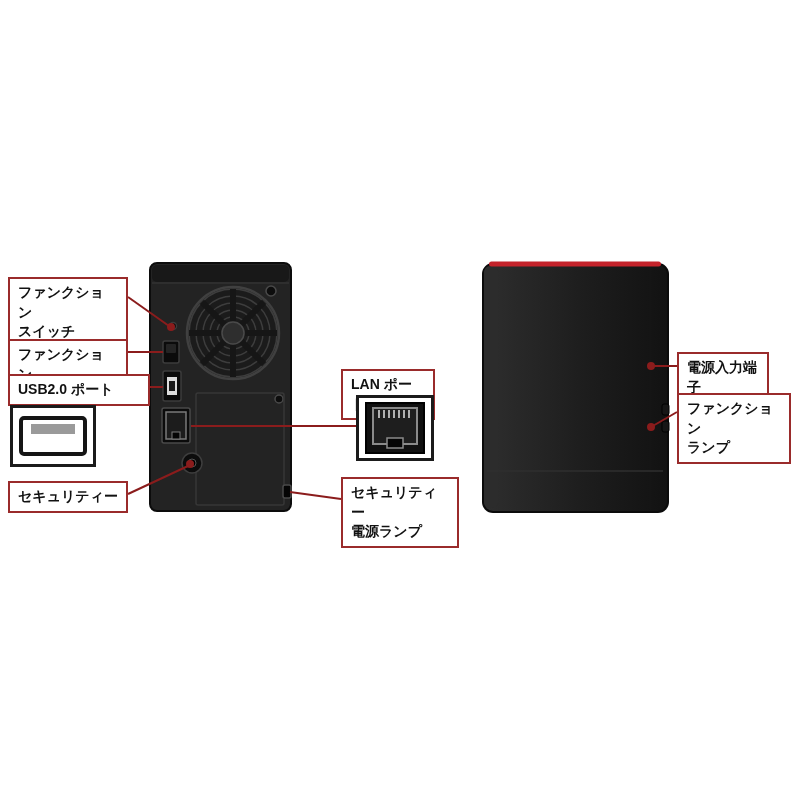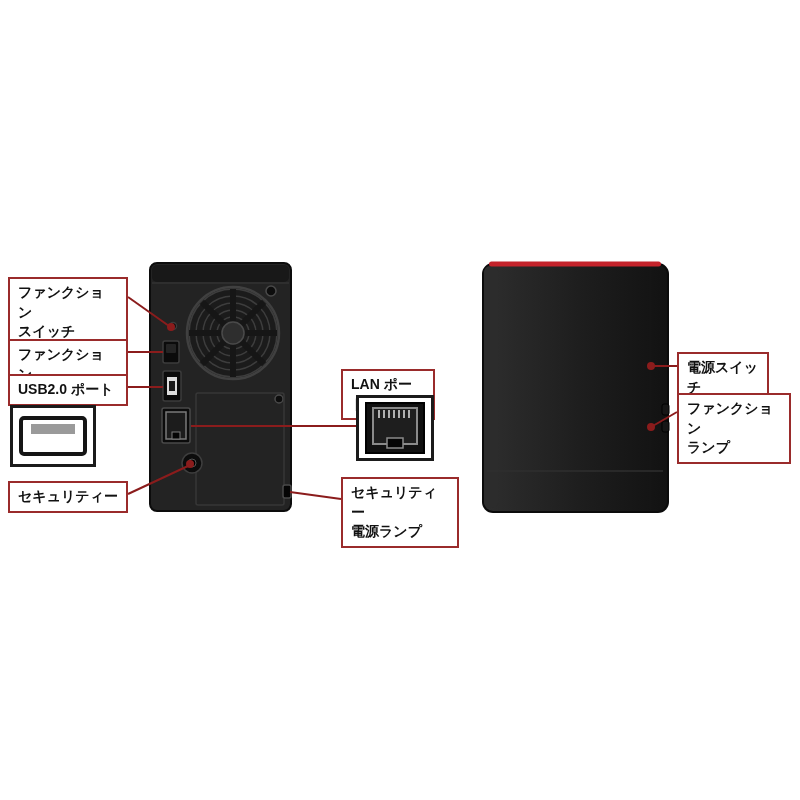--- a/index.html
+++ b/index.html
@@ -127,21 +127,21 @@
       <line class="line" x1="651" y1="427" x2="677" y2="412"></line>
       <circle class="dot" cx="651" cy="427" r="4"></circle>
     </g>
   </svg>
 
   <div class="callout" style="left:8px;top:277px;width:120px">ファンクション
 スイッチ</div>
 
   <div class="callout" style="left:8px;top:339px;width:120px">ファンクション</div>
 
-  <div class="callout" style="left:8px;top:374px;width:120px">USB2.0 ポート</div>
+  <div class="callout" style="left:8px;top:374px;width:142px">USB2.0 ポート</div>
 
   <div class="iconbox" style="left:10px;top:405px;width:86px;height:62px">
     <svg width="76" height="52" viewBox="0 0 76 52">
       <rect x="6" y="8" width="64" height="36" rx="3" fill="#fff" stroke="#151515" stroke-width="4"></rect>
       <rect x="16" y="14" width="44" height="10" fill="#9a9a9a"></rect>
     </svg>
   </div>
 
   <div class="callout" style="left:8px;top:481px;width:120px">セキュリティー</div>
 
@@ -160,18 +160,18 @@
         <line x1="42" y1="10" x2="42" y2="18"></line>
         <line x1="47" y1="10" x2="47" y2="18"></line>
       </g>
       <rect x="25" y="38" width="16" height="10" fill="#050505" stroke="#8a8a8a" stroke-width="1.5"></rect>
     </svg>
   </div>
 
   <div class="callout" style="left:341px;top:477px;width:118px">セキュリティー
 電源ランプ</div>
 
-  <div class="callout" style="left:677px;top:352px;width:92px">電源スイッチ</div>
+  <div class="callout" style="left:677px;top:352px;width:92px">電源入力端子</div>
 
   <div class="callout" style="left:677px;top:393px;width:114px">ファンクション
 ランプ</div>
 
 </div>
 
 </body></html>

